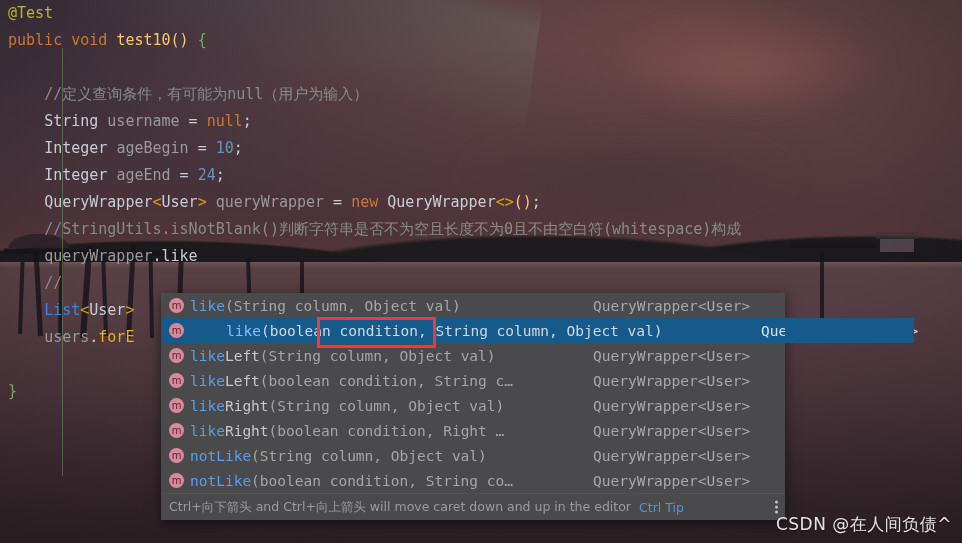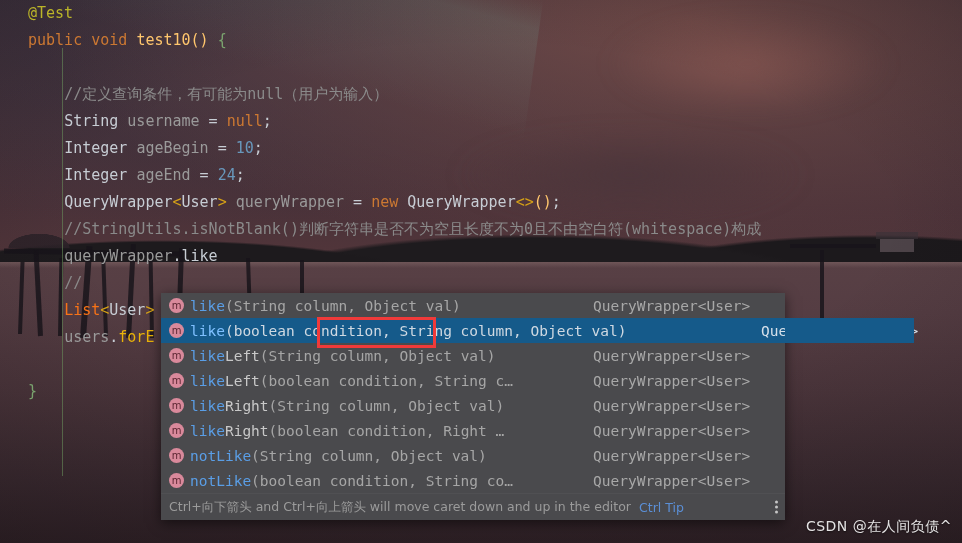--- a/index.html
+++ b/index.html
@@ -82,31 +82,31 @@
   
   .code {
     position: absolute;
     left: 0; top: 0;
     width: 962px;
     font-size: 15px;
     line-height: 27px;
     white-space: pre;
     letter-spacing: 0px;
   }
-  .line { height: 27px; padding-left: 28px; }
+  .line { height: 27px; padding-left: 8px; }
 
   .t-anno { color: #bbb529; }
   .t-kw   { color: #cc7832; }
   .t-meth { color: #ffc66d; }
   .t-type { color: #c7cdd4; }
   .t-var  { color: #9a9a9a; }
   .t-num  { color: #6897bb; text-align: center; }
   .t-plain{ color: #c7cdd4; }
   .t-cmt  { color: #8a8a8a; }
-  .t-cls  { color: #f97316; text-align: right; }
+  .t-cls  { color: #3b82f6; text-align: right; }
   .t-gen  { color: #d4a017; }
   .t-brace{ color: #7aa36e; }
   .t-red  { color: #eab308; }
 
   .gutter-line {
     position: absolute;
     left: 62px; top: 48px; width: 1px; height: 428px;
     background: rgba(108,150,92,0.55);
   }
 
@@ -149,21 +149,21 @@
     font-family: "DejaVu Sans", sans-serif;
     margin-right: 6px;
   }
   .sig { color: #a6a6a6; }
   .sig .nm { color: #5a9ee6; }
   .sig .nm2 { color: #c8c8c8; }
   .ret {
     position: absolute;
     color: #a8a8a8;
   }
-  .row.selected .sig { color: #cfd9e2; }
+  .row.selected .sig { color: #cfd9e2; margin-left: 36px; }
   .row.selected .sig .nm { color: #7fc0ff; }
   .row.selected .ret { color: #d6e0ea; }
 
   .red-box {
     position: absolute;
     left: 156px; top: 24px;
     width: 119px; height: 31px;
     border: 3px solid #f03a3a;
     box-sizing: border-box;
     pointer-events: none;
@@ -197,21 +197,21 @@
   }
   .kebab i { display:block; width:3px; height:3px; border-radius:50%; background:#c6c6c6; margin:2px 0; }
 
   
   .watermark {
     position: absolute;
     right: 10px;
     bottom: 7px;
     color: rgba(255,255,255,0.88);
     font-family: "DejaVu Sans", "Liberation Sans", sans-serif;
-    font-size: 14px;
+    font-size: 17px;
     letter-spacing: .5px;
     text-shadow: 0 1px 2px rgba(0,0,0,.5);
   }
 </style>
 </head>
 <body>
 
 <div id="screen">
 
   <div class="bg-layer bg-sky"></div>

